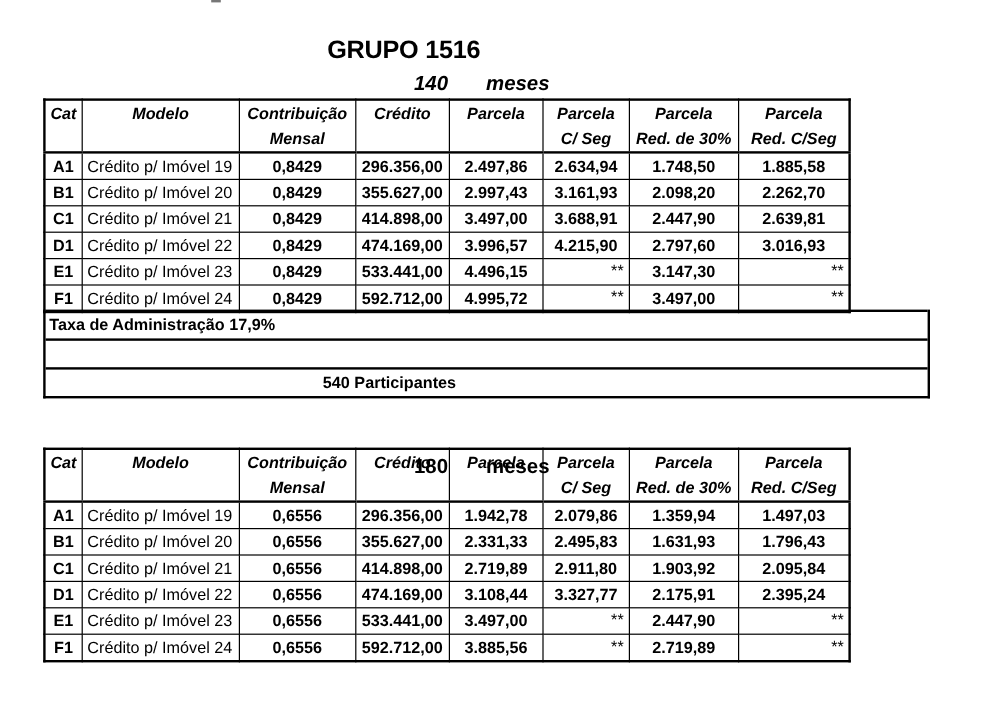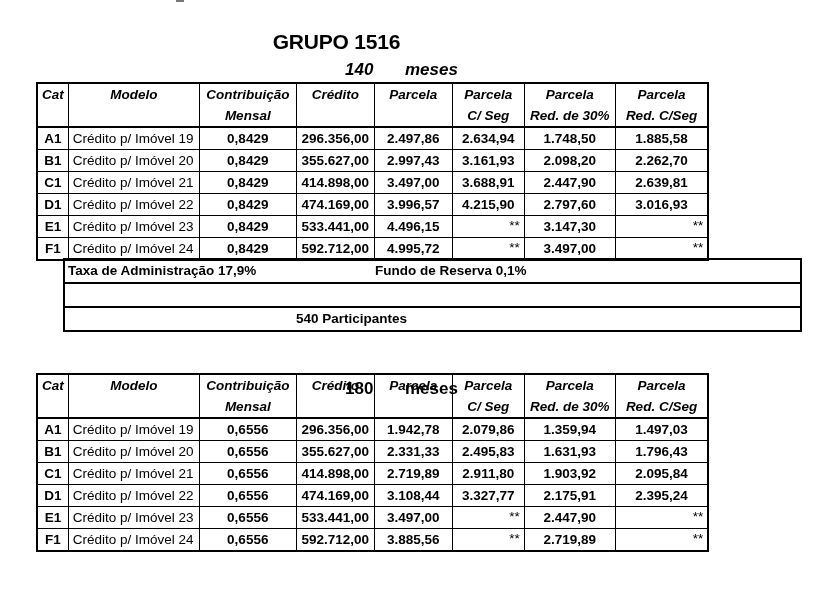--- a/index.html
+++ b/index.html
@@ -144,24 +144,23 @@
         <td class="contrib">0,8429</td>
         <td class="num">592.712,00</td>
         <td class="num">4.995,72</td>
         <td class="star">**</td>
         <td class="num">3.497,00</td>
         <td class="star">**</td>
       </tr>
     </tbody>
 </table>
 
-<div class="info" style="top:258px;margin-left:27px;">
+<div class="info" style="top:258px;">
   <div class="row">
     <span style="left:3px;">Taxa de Administração  17,9%</span>
-    <span style="left:310px;">Fundo de Reserva  0,1%</span>
   </div>
   <div class="row">
   </div>
   <div class="row">
     <span style="left:231px;">540 Participantes</span>
   </div>
 </div>
 
 <div class="term" style="left:345px; top:351px;margin-top:28px;">
   <span class="num">180</span><span>meses</span>

